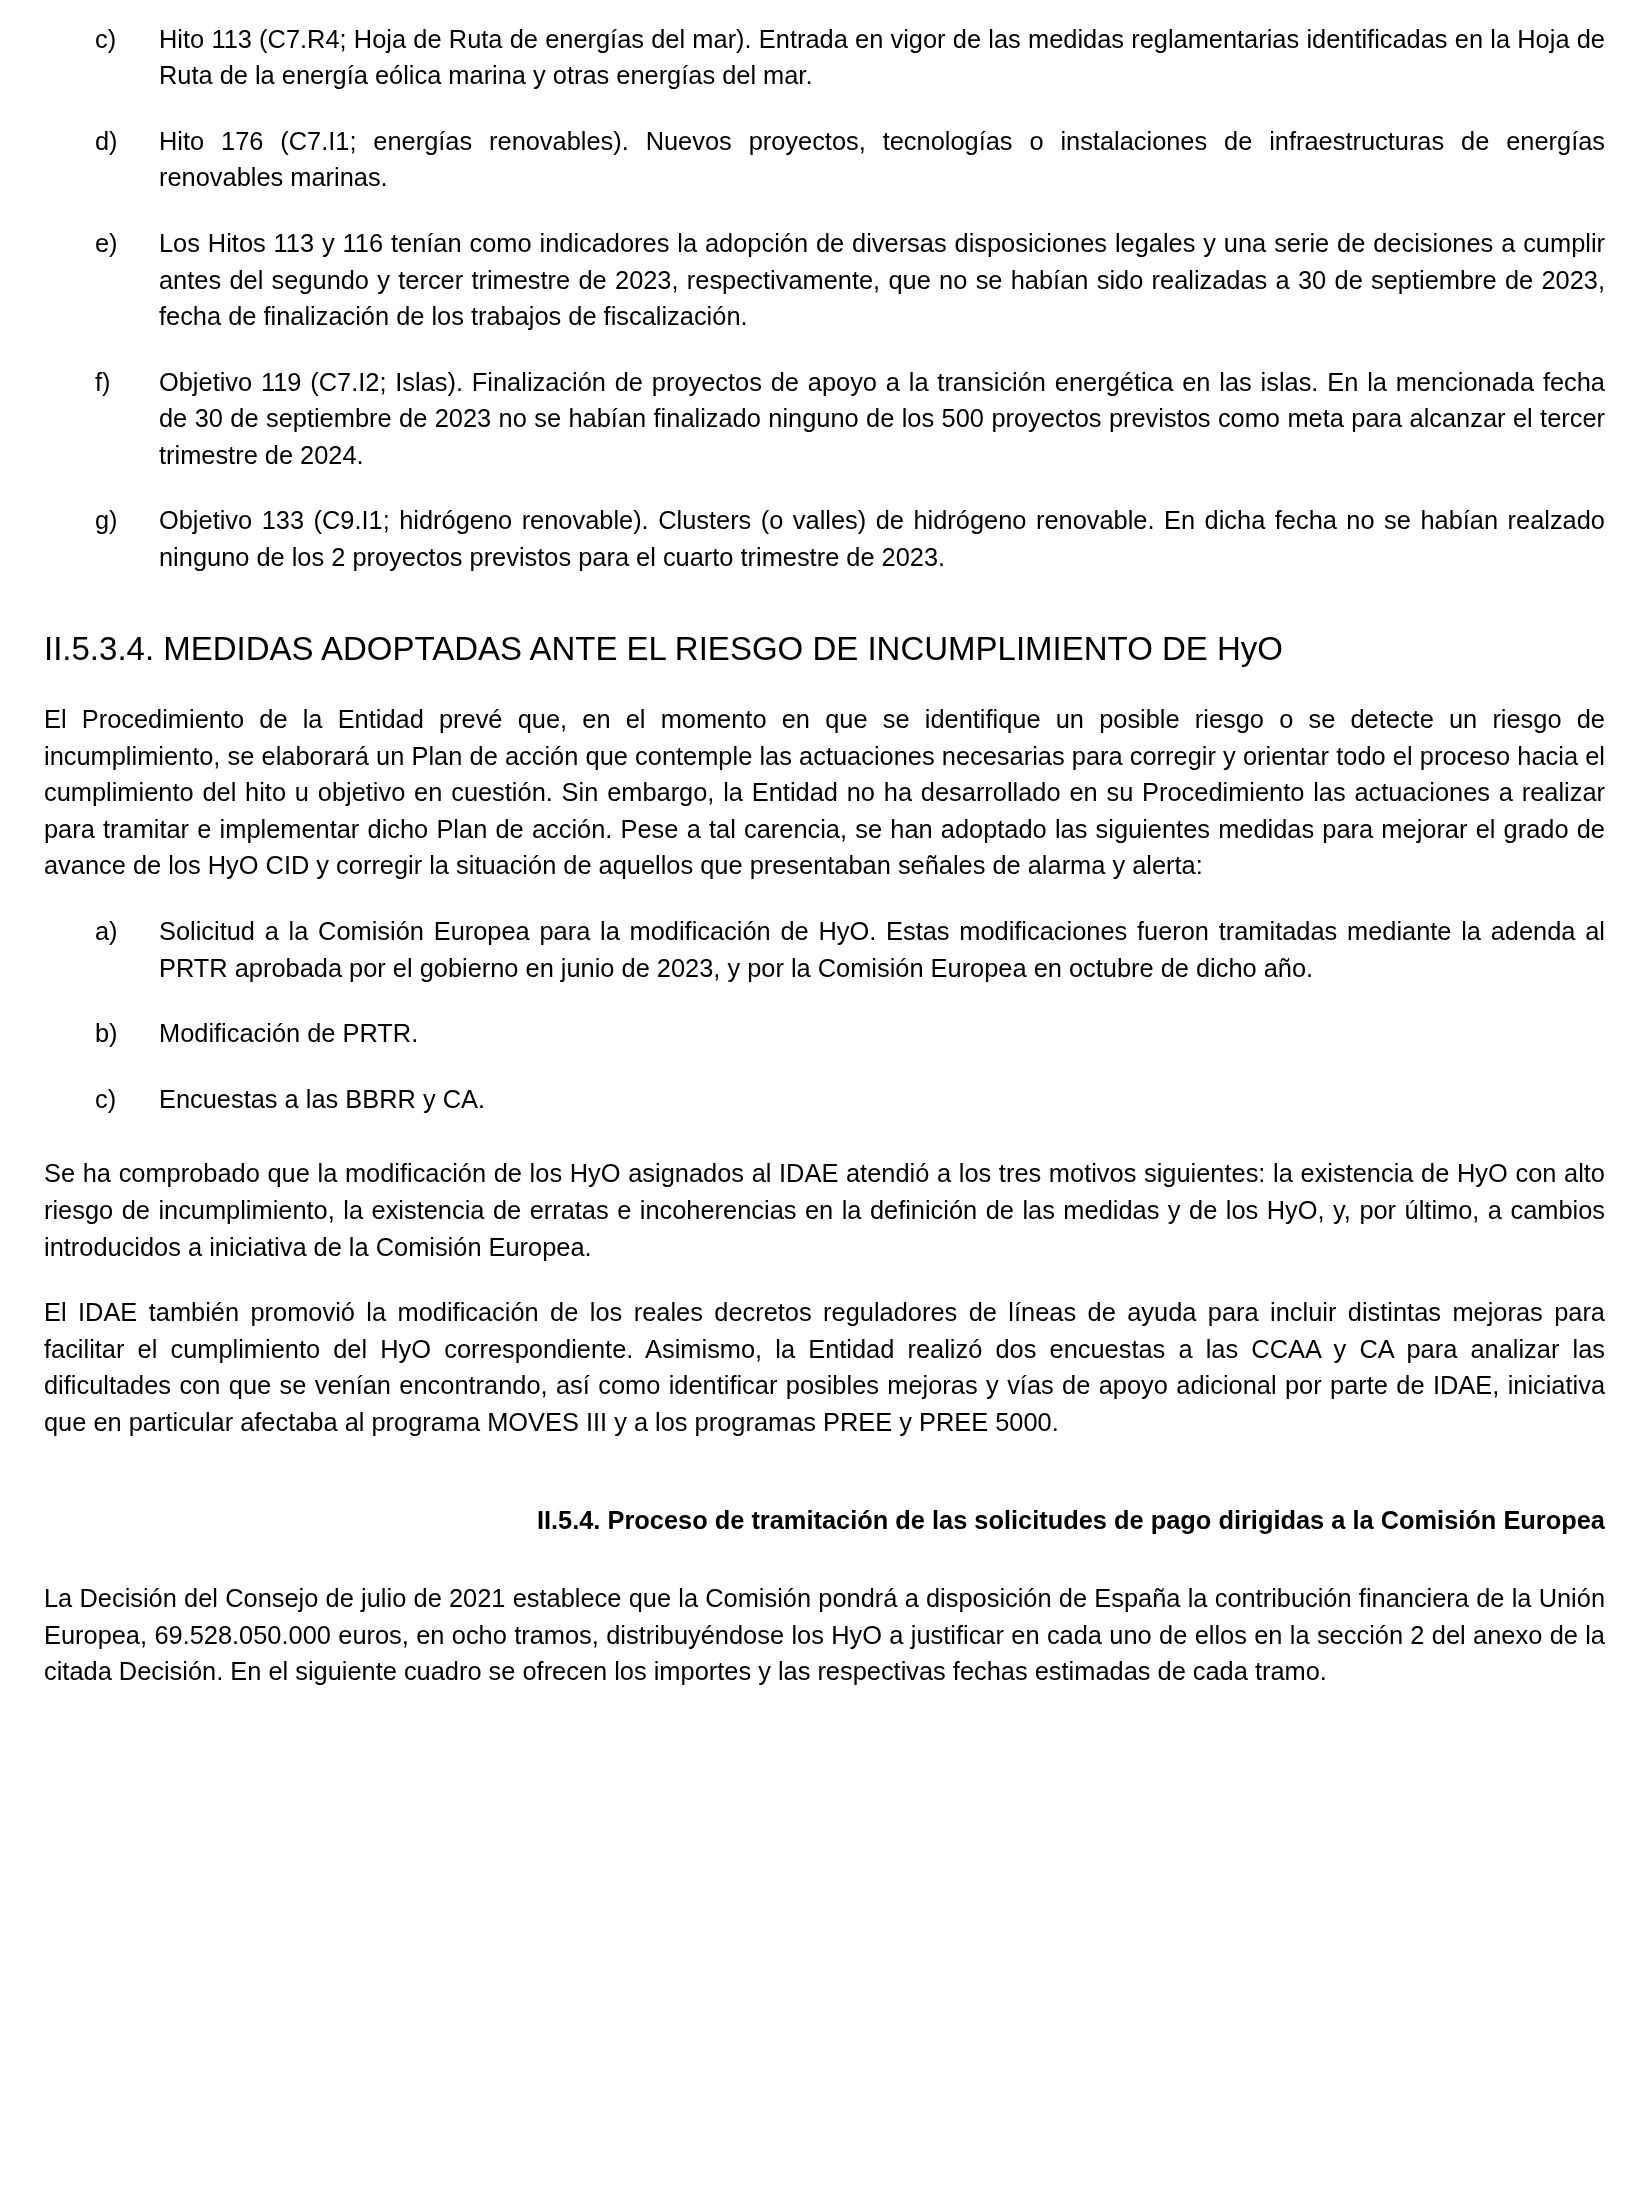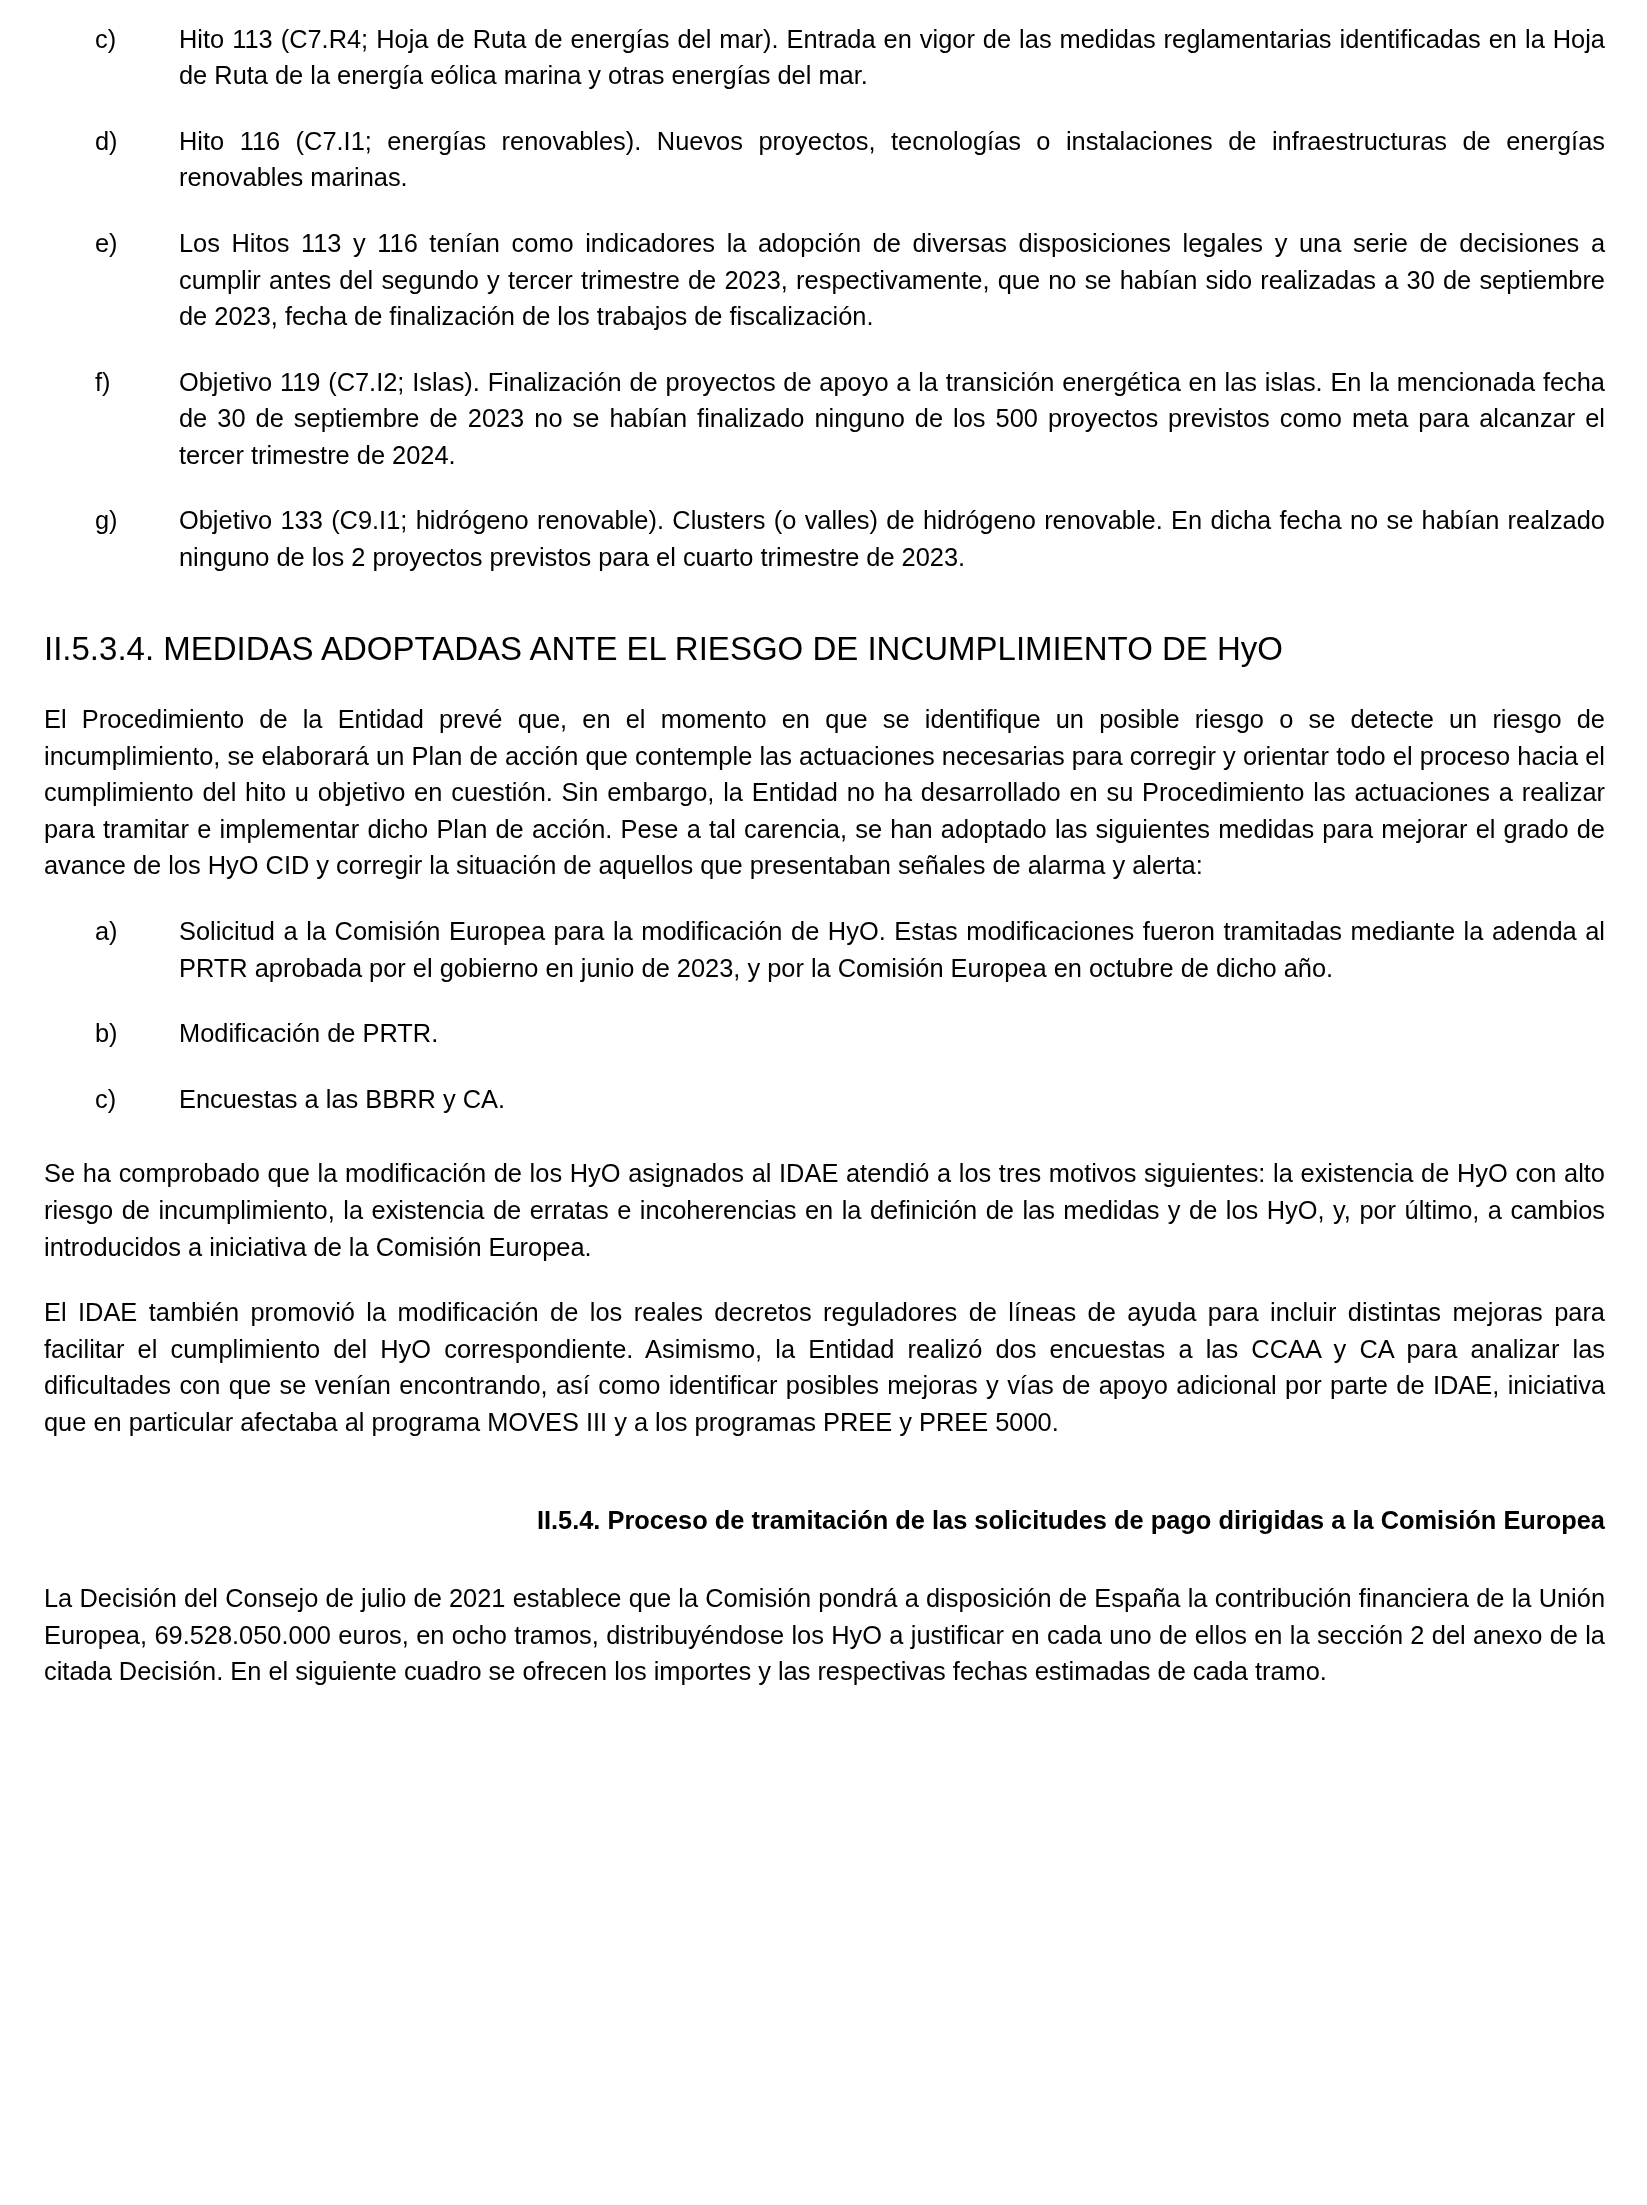--- a/index.html
+++ b/index.html
@@ -34,21 +34,20 @@
   .list-item.first {
     margin-top: 0;
   }
   .li-label {
     flex: 0 0 64px;
     text-align: left;
   }
   .li-text {
     flex: 1 1 auto;
     text-align: justify;
-    margin-left: 20px;
   }
   p.body-para {
     margin: 29px 0 0 0;
     text-align: justify;
   }
   h2.section-heading {
     margin: 49px 0 0 0;
     font-size: 33px;
     font-weight: normal;
     line-height: 1.44;
@@ -66,21 +65,21 @@
 
 <div class="page">
 
   <div class="doc-list">
     <div class="list-item first">
       <span class="li-label">c)</span>
       <div class="li-text">Hito 113 (C7.R4; Hoja de Ruta de energías del mar). Entrada en vigor de las medidas reglamentarias identificadas en la Hoja de Ruta de la energía eólica marina y otras energías del mar.</div>
     </div>
     <div class="list-item">
       <span class="li-label">d)</span>
-      <div class="li-text">Hito 116 (C7.I1; energías renovables). Nuevos proyectos, tecnologías o instalaciones de infraestructuras de energías renovables marinas.</div>
+      <div class="li-text">Hito 176 (C7.I1; energías renovables). Nuevos proyectos, tecnologías o instalaciones de infraestructuras de energías renovables marinas.</div>
     </div>
     <div class="list-item">
       <span class="li-label">e)</span>
       <div class="li-text">Los Hitos 113 y 116 tenían como indicadores la adopción de diversas disposiciones legales y una serie de decisiones a cumplir antes del segundo y tercer trimestre de 2023, respectivamente, que no se habían sido realizadas a 30 de septiembre de 2023, fecha de finalización de los trabajos de fiscalización.</div>
     </div>
     <div class="list-item">
       <span class="li-label">f)</span>
       <div class="li-text">Objetivo 119 (C7.I2; Islas). Finalización de proyectos de apoyo a la transición energética en las islas. En la mencionada fecha de 30 de septiembre de 2023 no se habían finalizado ninguno de los 500 proyectos previstos como meta para alcanzar el tercer trimestre de 2024.</div>
     </div>
     <div class="list-item">

